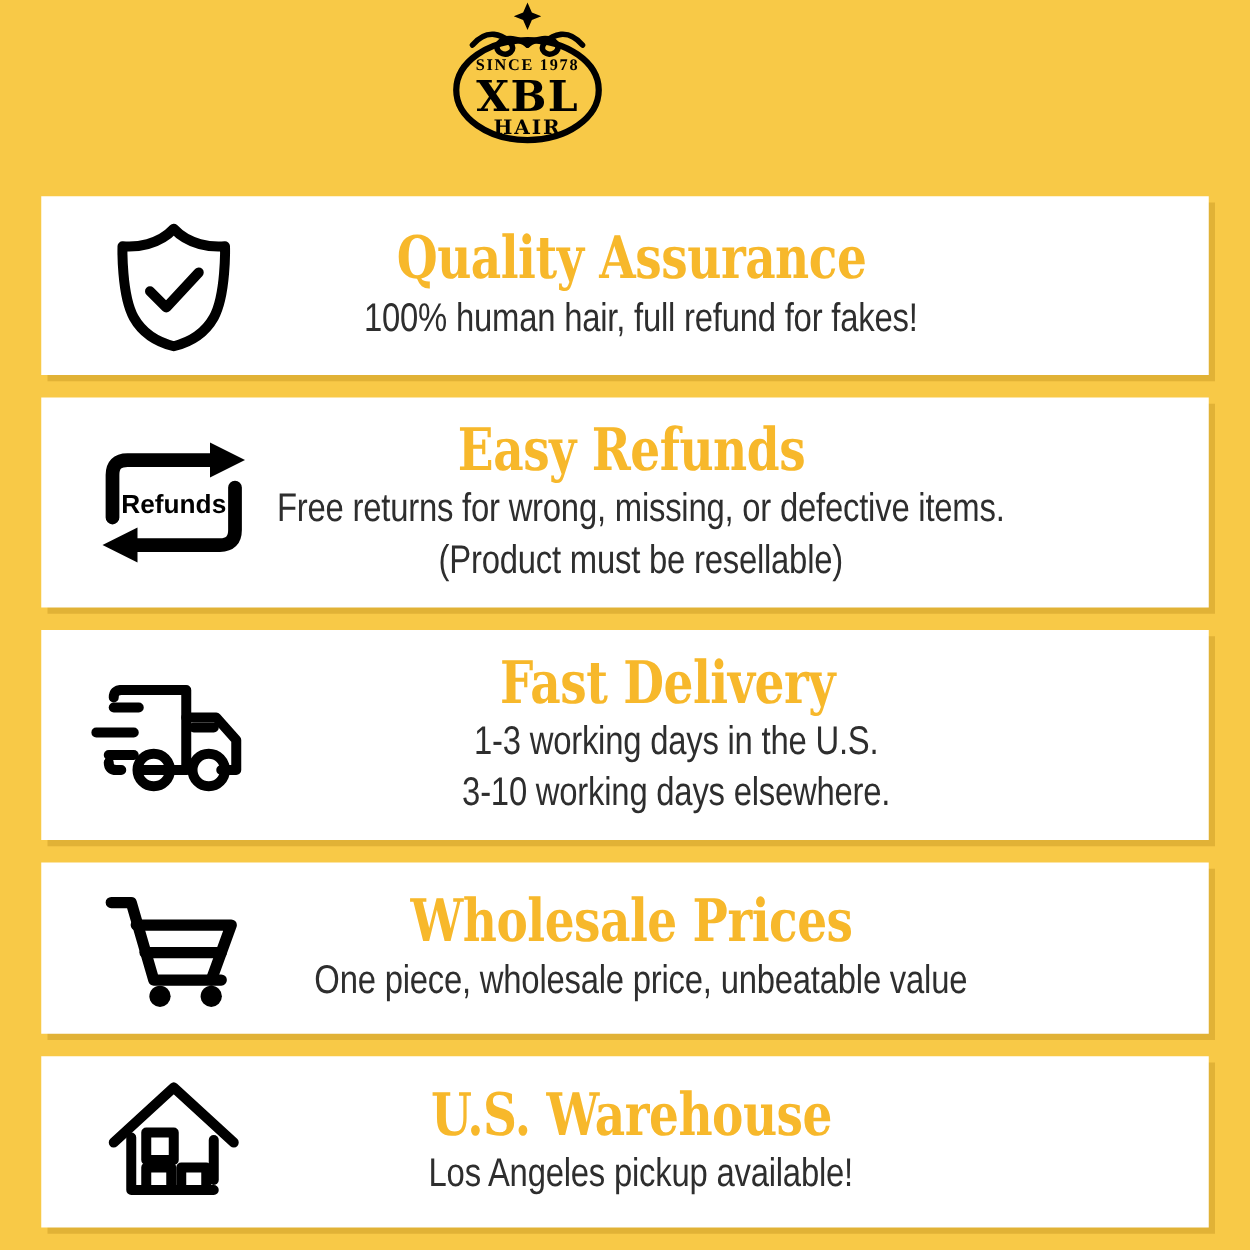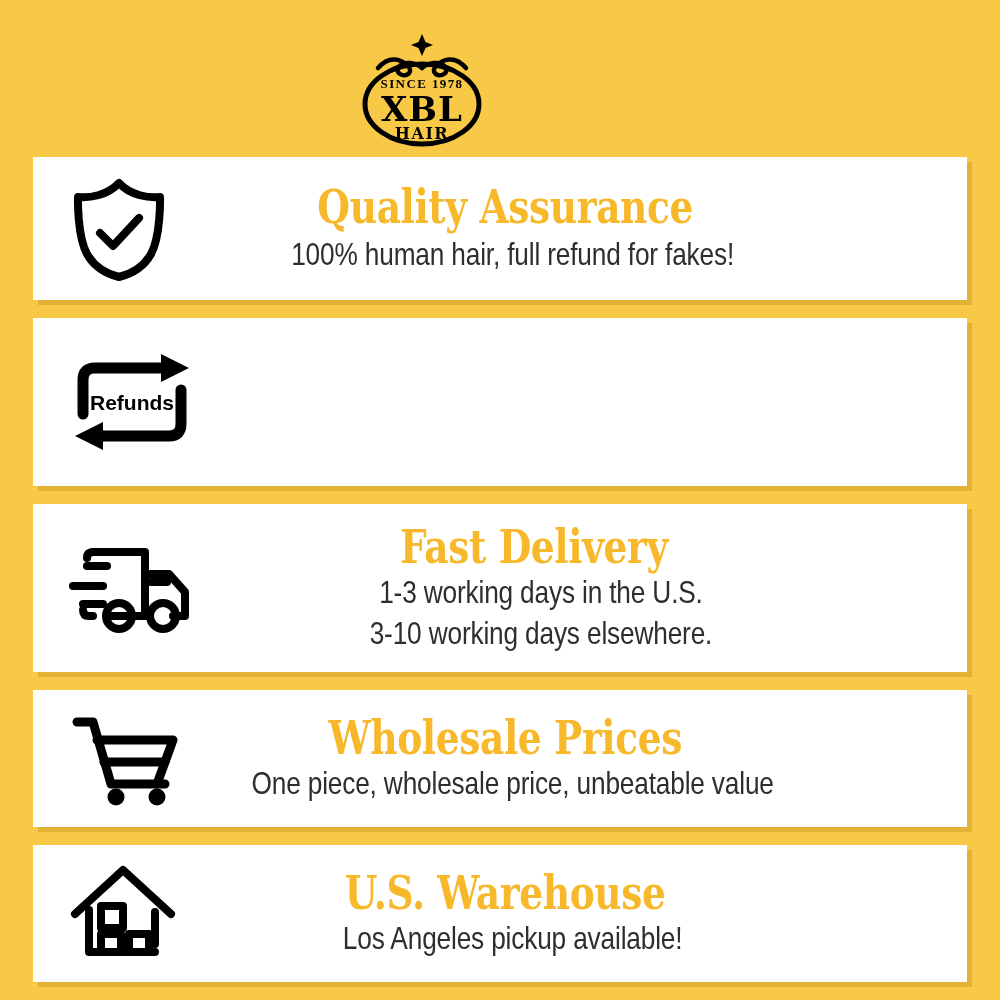--- a/index.html
+++ b/index.html
@@ -14,21 +14,21 @@
     background: #F8C947;
     font-family: "Liberation Sans", sans-serif;
     position: relative;
   }
 
   
   .logo-wrap {
     width: 844px;
     height: 150px;
     display: flex;
-    align-items: flex-end;
+    align-items: flex-start;
     justify-content: center;
   }
   .logo {
     position: relative;
     width: 160px;
     height: 118px;
   }
   .logo svg { display: block; }
 
   
@@ -47,20 +47,21 @@
     display: flex;
     align-items: center;
     box-shadow: 5px 5px 0 rgba(183, 134, 24, 0.35);
   }
 
   .card-icon {
     width: 175px;
     min-width: 175px;
     display: flex;
     align-items: center;
+    justify-content: center;
     padding-left: 36px;
   }
   .card-icon svg { display: block; }
 
   .card-body {
     flex: 1;
     padding-right: 16px;
     text-align: center;
   }
 
@@ -153,20 +154,25 @@
         <path d="M14 62 L14 28 Q14 16 26 16 L96 16" fill="none" stroke="#000" stroke-width="11" stroke-linecap="round"></path>
         <path d="M92 2 L120 16 L92 30 Z" fill="#000"></path>
 
         <path d="M112 38 L112 72 Q112 84 100 84 L30 84" fill="none" stroke="#000" stroke-width="11" stroke-linecap="round"></path>
         <path d="M34 70 L6 84 L34 98 Z" fill="#000"></path>
 
         <rect x="20" y="36" width="86" height="28" fill="#fff"></rect>
         <text x="63" y="58" text-anchor="middle" class="refund-label">Refunds</text>
       </svg>
     </div>
+    <div class="card-body">
+      <div class="card-title">Easy Refunds</div>
+      <div class="card-sub">Free returns for wrong, missing, or defective items.</div>
+      <div class="card-sub">(Product must be resellable)</div>
+    </div>
   </div>
 
   <div class="card h3">
     <div class="card-icon">
       <svg width="132" height="92" viewBox="0 0 132 92">
         <g fill="none" stroke="#000" stroke-width="8" stroke-linecap="round" stroke-linejoin="round">
 
           <path d="M18 24 L38 24"></path>
           <path d="M4 44 L34 44"></path>
           <path d="M14 62 L34 62"></path>

